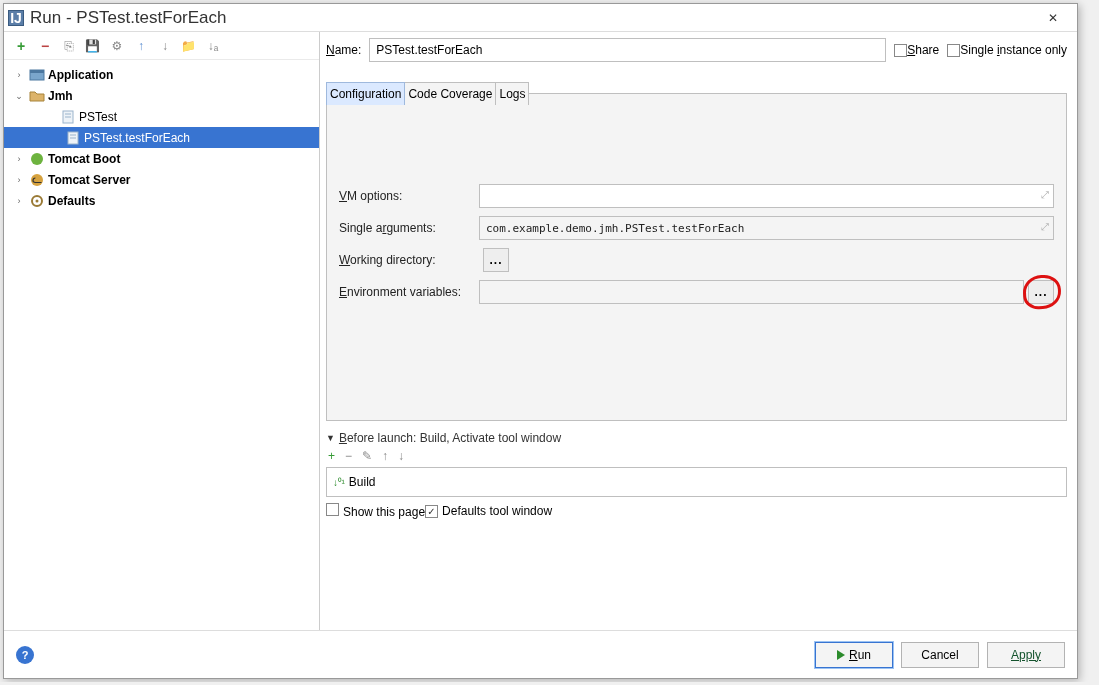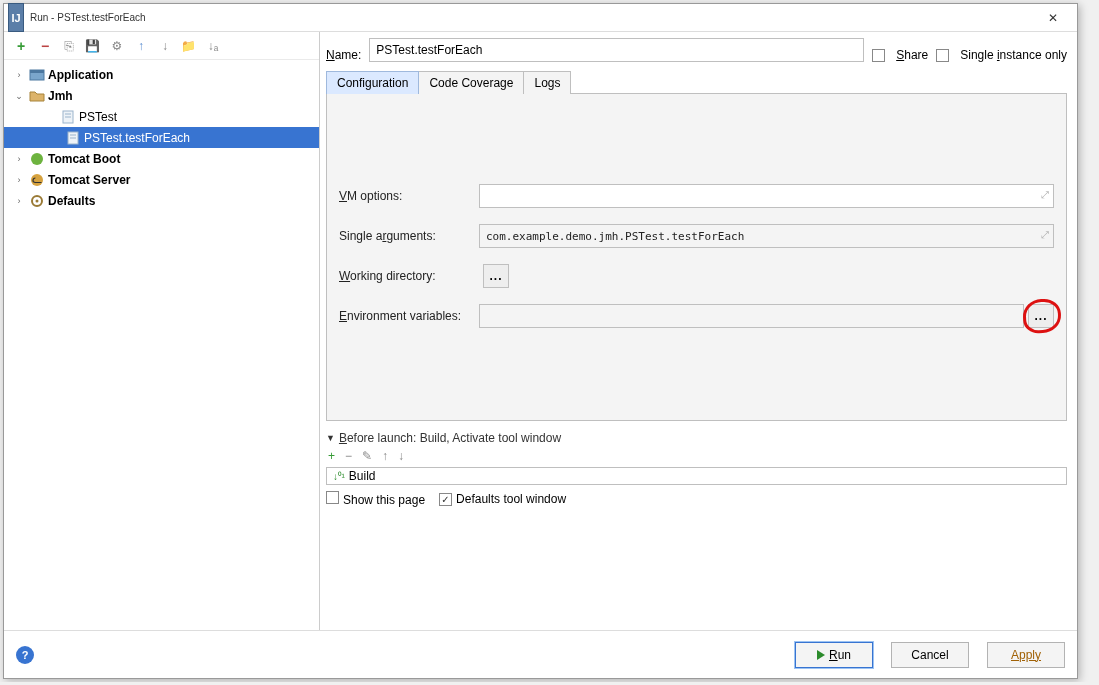--- a/index.html
+++ b/index.html
@@ -1,68 +1,68 @@
 <!DOCTYPE html>
 <html><head>
 <meta charset="utf-8">
 <style>
   * { box-sizing: border-box; font-family: "Segoe UI", Tahoma, sans-serif; font-size: 12px; }
   body { margin: 0; background: #f0f0f0; padding: 3px; }
   .dialog { width: 1075px; height: 676px; background: #fff; border: 1px solid #999; box-shadow: 2px 2px 8px rgba(0,0,0,0.25); display: flex; flex-direction: column; position: relative; }
   .titlebar { height: 28px; background: #fff; border-bottom: 1px solid #ddd; display: flex; align-items: center; padding: 0 4px; }
-  .app-icon { width: 16px; height: 29px; background: #5b7ea8; border: 1px solid #3a5b80; margin-right: 6px; display:flex;align-items:center;justify-content:center;color:#fff;font-size:11px;font-weight:bold; }
-  .title-text { flex: 1; color: #333; font-size: 10px; }
+  .app-icon { width: 16px; height: 16px; background: #5b7ea8; border: 1px solid #3a5b80; margin-right: 6px; display:flex;align-items:center;justify-content:center;color:#fff;font-size:14px;font-weight:bold; }
+  .title-text { flex: 1; color: #333; font-size: 17px; }
   .close-btn { width: 40px; height: 24px; display: flex; align-items: center; justify-content: center; color: #333; cursor: pointer; }
   .body { flex: 1; display: flex; overflow: hidden; }
   .left { width: 316px; border-right: 1px solid #ccc; display: flex; flex-direction: column; padding-bottom: 4px; }
   .toolbar { height: 28px; display: flex; align-items: center; gap: 6px; padding: 0 8px; border-bottom: 1px solid #eaeaea; }
   .tb-icon { width: 18px; height: 18px; display: flex; align-items: center; justify-content: center; color: #888; cursor: pointer; }
   .tb-icon.green { color: #379c37; font-weight: bold; font-size:14px; }
   .tb-icon.red { color: #b44; font-weight: bold; font-size:14px; }
   .tree { flex: 1; overflow: auto; padding: 4px 0; }
   .tree-row { height: 21px; display: flex; align-items: center; gap: 3px; padding-right: 8px; cursor: pointer; }
   .tree-row.selected { background: #3874d1; color: #fff; }
   .tw { width: 14px; display:flex; justify-content:center; color:#666; font-size:9px; }
   .tree-row.selected .tw { color:#cfe0f7; }
   .ti { width: 16px; height: 16px; display:flex; align-items:center; justify-content:center; }
   .tl { white-space: nowrap; font-weight: bold; }
   .tree-row.child .tl { font-weight: normal; }
   .right { flex: 1; display: flex; flex-direction: column; padding: 6px 10px 4px 6px; }
-  .name-row { display: flex; align-items: flex-end; gap: 8px; margin-bottom: 8px; }
+  .name-row { display: flex; align-items: center; gap: 8px; margin-bottom: 8px; }
   .mnemonic { text-decoration: underline; }
   .text-input { flex: 1; height: 24px; border: 1px solid #bfbfbf; padding: 0 6px; background:#fff; }
-  .chk-wrap { display: flex; align-items: center; gap: 11px; }
+  .chk-wrap { display: flex; align-items: center; gap: 0; }
   .chk { width: 13px; height: 13px; border: 1px solid #888; background:#fff; }
   .tabs { display: flex; }
-  .tab { border: 1px solid #bfbfbf; border-bottom: none; padding: 4px 10px; background: #f4f4f4; cursor: pointer; position: relative; top:1px; margin-right:-1px; }
+  .tab { border: 1px solid #bfbfbf; border-bottom: none; padding: 4px 3px; background: #f4f4f4; cursor: pointer; position: relative; top:12px; margin-right:-1px; }
   .tab.active { background: #dbe9ff; border-color:#9fb9dd; z-index:2; }
   .tab-panel { border: 1px solid #bfbfbf; flex-shrink:0; height: 328px; background: #f4f4f4; padding: 90px 12px 12px 12px; }
-  .form-row { display: flex; align-items: center; margin-bottom: 16px; }
+  .form-row { display: flex; align-items: center; margin-bottom: 8px; }
   .form-label { width: 140px; color: #222; }
   .form-field { flex: 1; height: 24px; border: 1px solid #bfbfbf; background: #fff; padding: 0 6px; display:flex; align-items:center; position:relative; }
   .field-ro { background: #f4f4f4; align-items: center; }
   .expand-icn { position:absolute; right:4px; top:4px; color:#aaa; font-size:10px; }
   .ellipsis-btn { width: 26px; height: 24px; border: 1px solid #bfbfbf; background:#eee; margin-left:4px; display:flex;align-items:center;justify-content:center; cursor:pointer; font-weight:bold; letter-spacing:1px; }
   .circled { position: relative; }
   .circled::after { content:""; position:absolute; left:-6px; top:-6px; right:-8px; bottom:-6px; border: 3px solid #d11; border-radius: 50% 45% 50% 40%; transform: rotate(-3deg); pointer-events:none; }
   .dd-icn { position:absolute; right:6px; color:#555; font-size:9px; }
   .section-head { display:flex; align-items:center; gap:4px; margin-top:10px; color:#333; cursor:pointer; }
   .before-toolbar { display:flex; gap:10px; padding:4px 2px; }
   .bt-icn { color:#888; cursor:pointer; }
   .bt-icn.green{ color:#379c37; }
-  .build-row { border:1px solid #bfbfbf; background:#fff; height:18px; display:flex; align-items:center; padding:0 6px; gap:4px; }
+  .build-row { border:1px solid #bfbfbf; background:#fff; height:30px; display:flex; align-items:center; padding:0 6px; gap:4px; }
   .build-icn { color:#2c8b2c; font-size:10px; }
-  .opts-row { display:flex; align-items:center; gap:14px; margin-top:6px; }
+  .opts-row { display:flex; align-items:center; margin-top:6px; }
   .chkb { width:13px;height:13px;border:1px solid #888;display:inline-flex;align-items:center;justify-content:center;background:#fff; margin-right:4px; font-size:10px; color:#333; }
   .footer { height: 48px; border-top: 1px solid #ddd; display:flex; align-items:center; padding: 0 12px; gap:8px; }
   .help-icon { width:18px;height:18px;border-radius:50%;background:#3874d1;color:#fff;display:flex;align-items:center;justify-content:center;font-weight:bold;font-size:11px;cursor:pointer; }
-  .footer-btns { margin-left:auto; display:flex; gap:18px; }
+  .footer-btns { margin-left:auto; display:flex; gap:8px; }
   .btn { width:78px; height:26px; border:1px solid #b3b3b3; background:#f4f4f4; display:flex;align-items:center;justify-content:center;gap:4px; cursor:pointer; }
   .btn.primary { border:1px solid #3874d1; box-shadow: 0 0 0 1px #9cc3f3; }
-  .btn.disabled { color:#a16207; cursor:default;text-decoration:underline; }
+  .btn.disabled { color:#14532d; cursor:default;text-decoration:underline; }
   .run-tri { width:0;height:0;border-top:5px solid transparent;border-bottom:5px solid transparent;border-left:8px solid #2c8b2c; }
   .mono { font-family: Consolas, monospace; font-size: 11px; color:#222; }
   svg.pict { width:16px;height:16px; }
 </style>
 </head>
 <body>
 
 <div class="dialog">
 
   <div class="titlebar">

